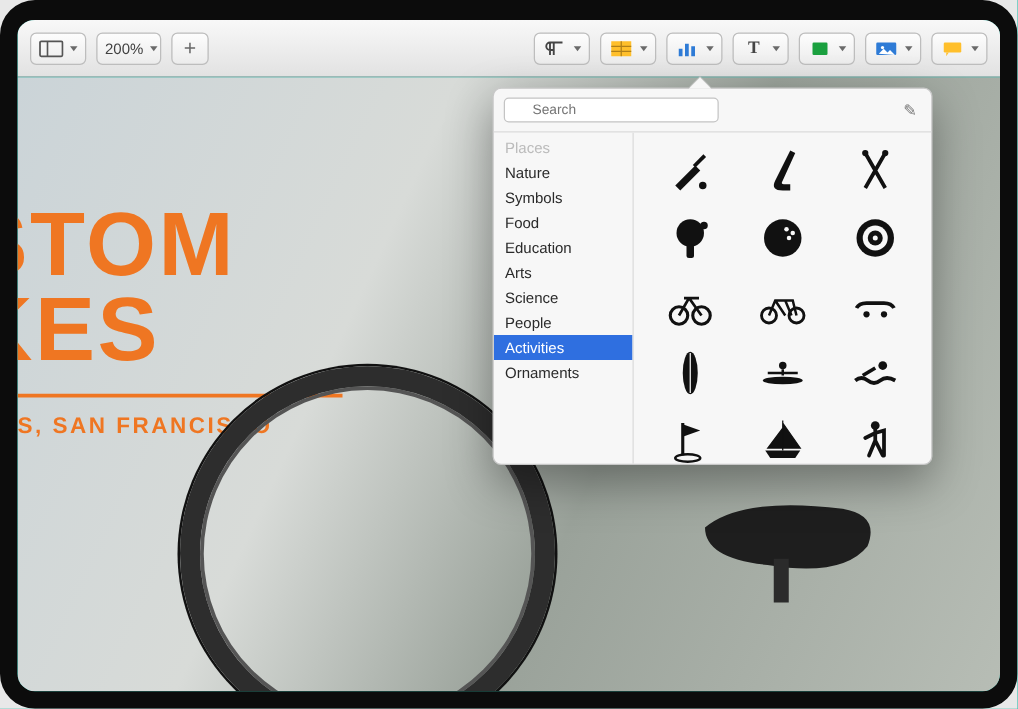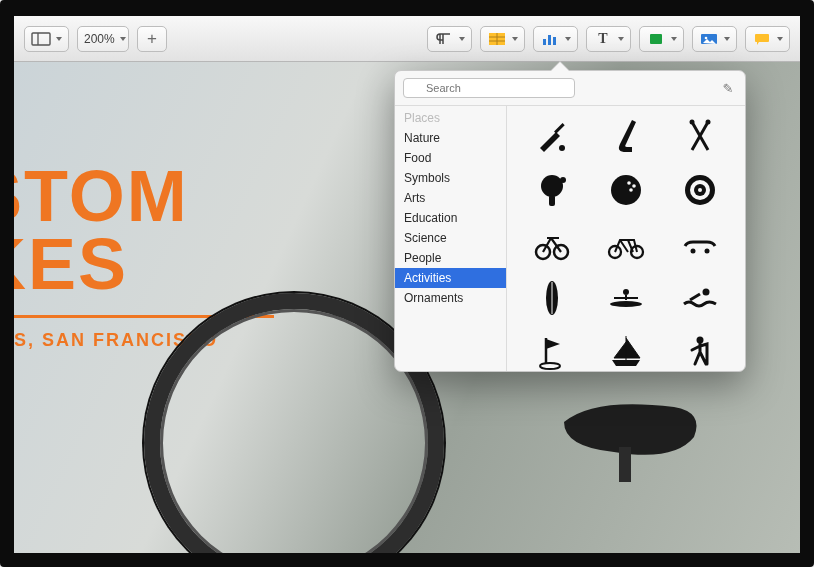--- a/index.html
+++ b/index.html
@@ -1,17 +1,17 @@
 <!DOCTYPE html>
 <html><head>
 <meta charset="utf-8">
 <style>
 *{box-sizing:border-box;margin:0;padding:0;font-family:-apple-system,"Helvetica Neue",Arial,sans-serif}
 body{width:814px;height:567px;overflow:hidden;background:#e8e8e8;position:relative}
-.frame{position:absolute;inset:0;border:14px solid #0c0c0c;border-top-width:16px;border-radius:4px;overflow:hidden;background:#14b8a6}
+.frame{position:absolute;inset:0;border:14px solid #0c0c0c;border-top-width:16px;border-radius:28px;overflow:hidden;background:#14b8a6}
 .toolbar{height:46px;background:linear-gradient(#f8f8f8,#e2e2e2);border-bottom:1px solid #b7b7b7;display:flex;align-items:center;padding:0 10px;gap:8px}
 .tbtn{height:26px;border:1px solid #bdbdbd;border-radius:5px;background:linear-gradient(#fdfdfd,#ececec);display:flex;align-items:center;justify-content:center;padding:0 6px;font-size:12px;color:#414141;cursor:pointer;position:relative}
 .tbtn.dd::after{content:"";width:0;height:0;border-left:3px solid transparent;border-right:3px solid transparent;border-top:4px solid #6a6a6a;margin-left:5px}
 .zoom{width:52px;justify-content:space-between}
 .plus{width:30px;font-size:17px;color:#6a6a6a}
 .flex1{flex:1}
 .iconbox{width:20px;height:16px;display:flex;align-items:center;justify-content:center}
 .canvas{position:absolute;top:46px;left:0;right:0;bottom:0;background:linear-gradient(115deg,#cbd4d8 0%,#d8dbd8 35%,#9aa29a 60%,#b7bdb5 100%);overflow:hidden}
 .title{position:absolute;left:-40px;top:100px;font-weight:600;font-family:"Avenir Next","Helvetica Neue",sans-serif}
 .t-line{color:#ef7622;font-size:72px;line-height:.95;letter-spacing:2px}
@@ -136,24 +136,24 @@
         <input class="srch" placeholder="Search" style="">
       </div>
       <div class="pen">
           <span>✎</span>
         </div>
     </div>
     <div class="pop-body">
       <div class="pop-cats">
         <div class="cat cut">Places</div>
         <div class="cat">Nature</div>
+        <div class="cat">Symbols</div>
         <div class="cat">Food</div>
-        <div class="cat">Symbols</div>
+        <div class="cat">Education</div>
         <div class="cat">Arts</div>
-        <div class="cat">Education</div>
         <div class="cat">Science</div>
         <div class="cat">People</div>
         <div class="cat sel">Activities</div>
         <div class="cat">Ornaments</div>
       </div>
       <div class="pop-grid">
         <div class="grow">
           <div class="cell">
               <svg viewBox="0 0 40 40">
                 <path d="M8 32 L24 16 l4 4 L12 36z"></path>

